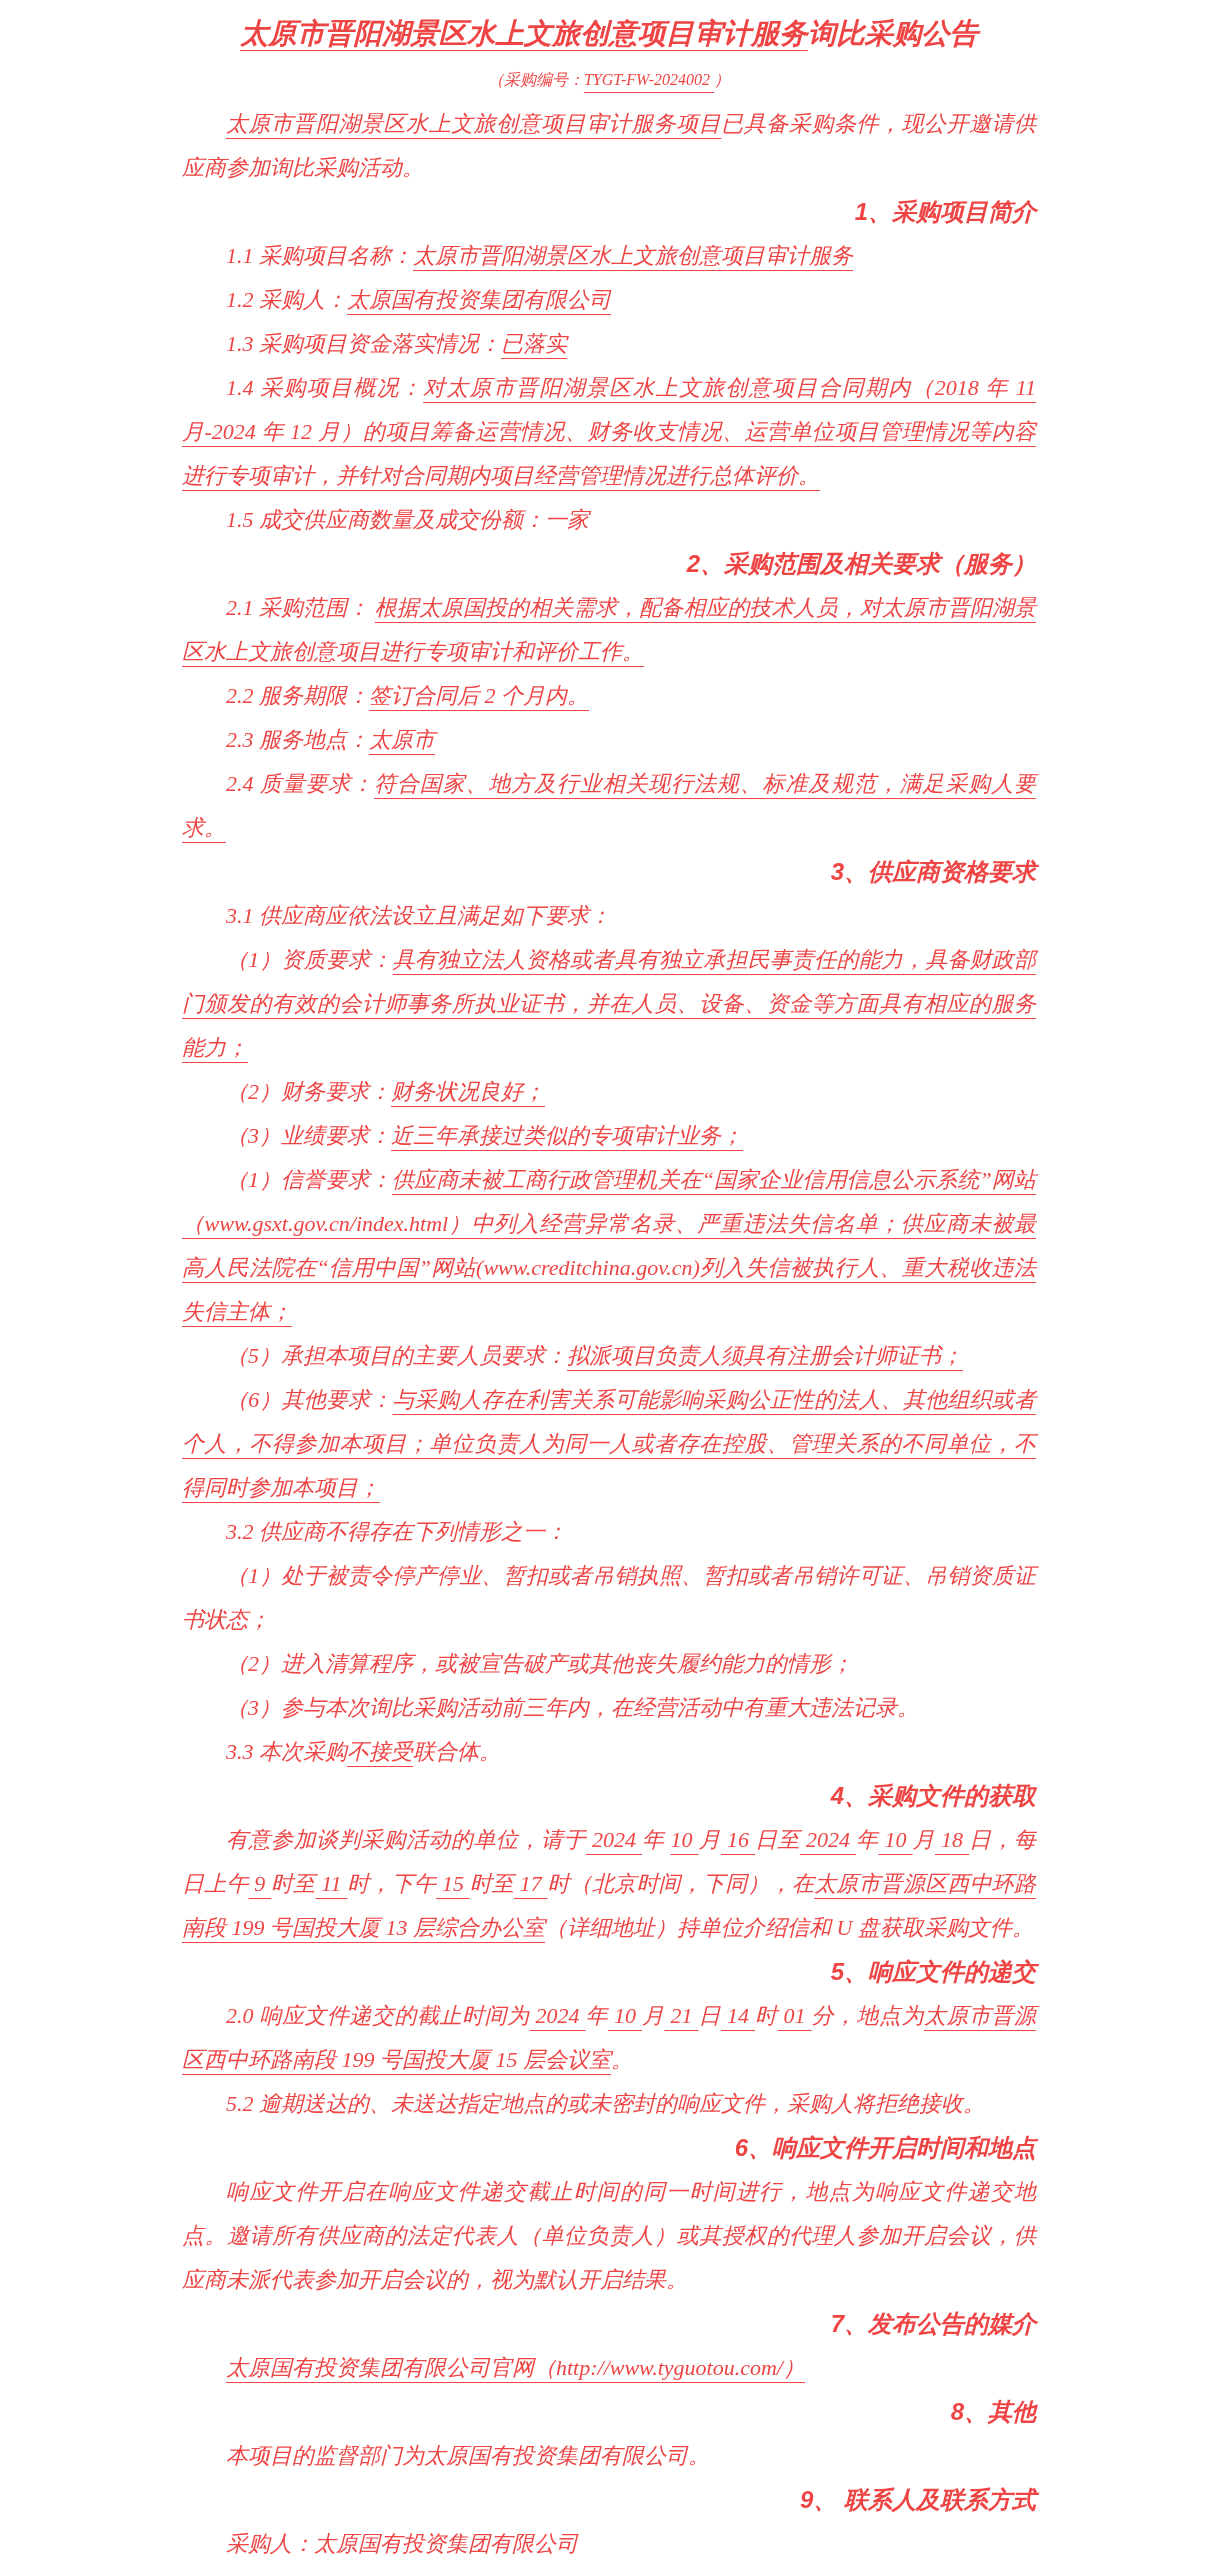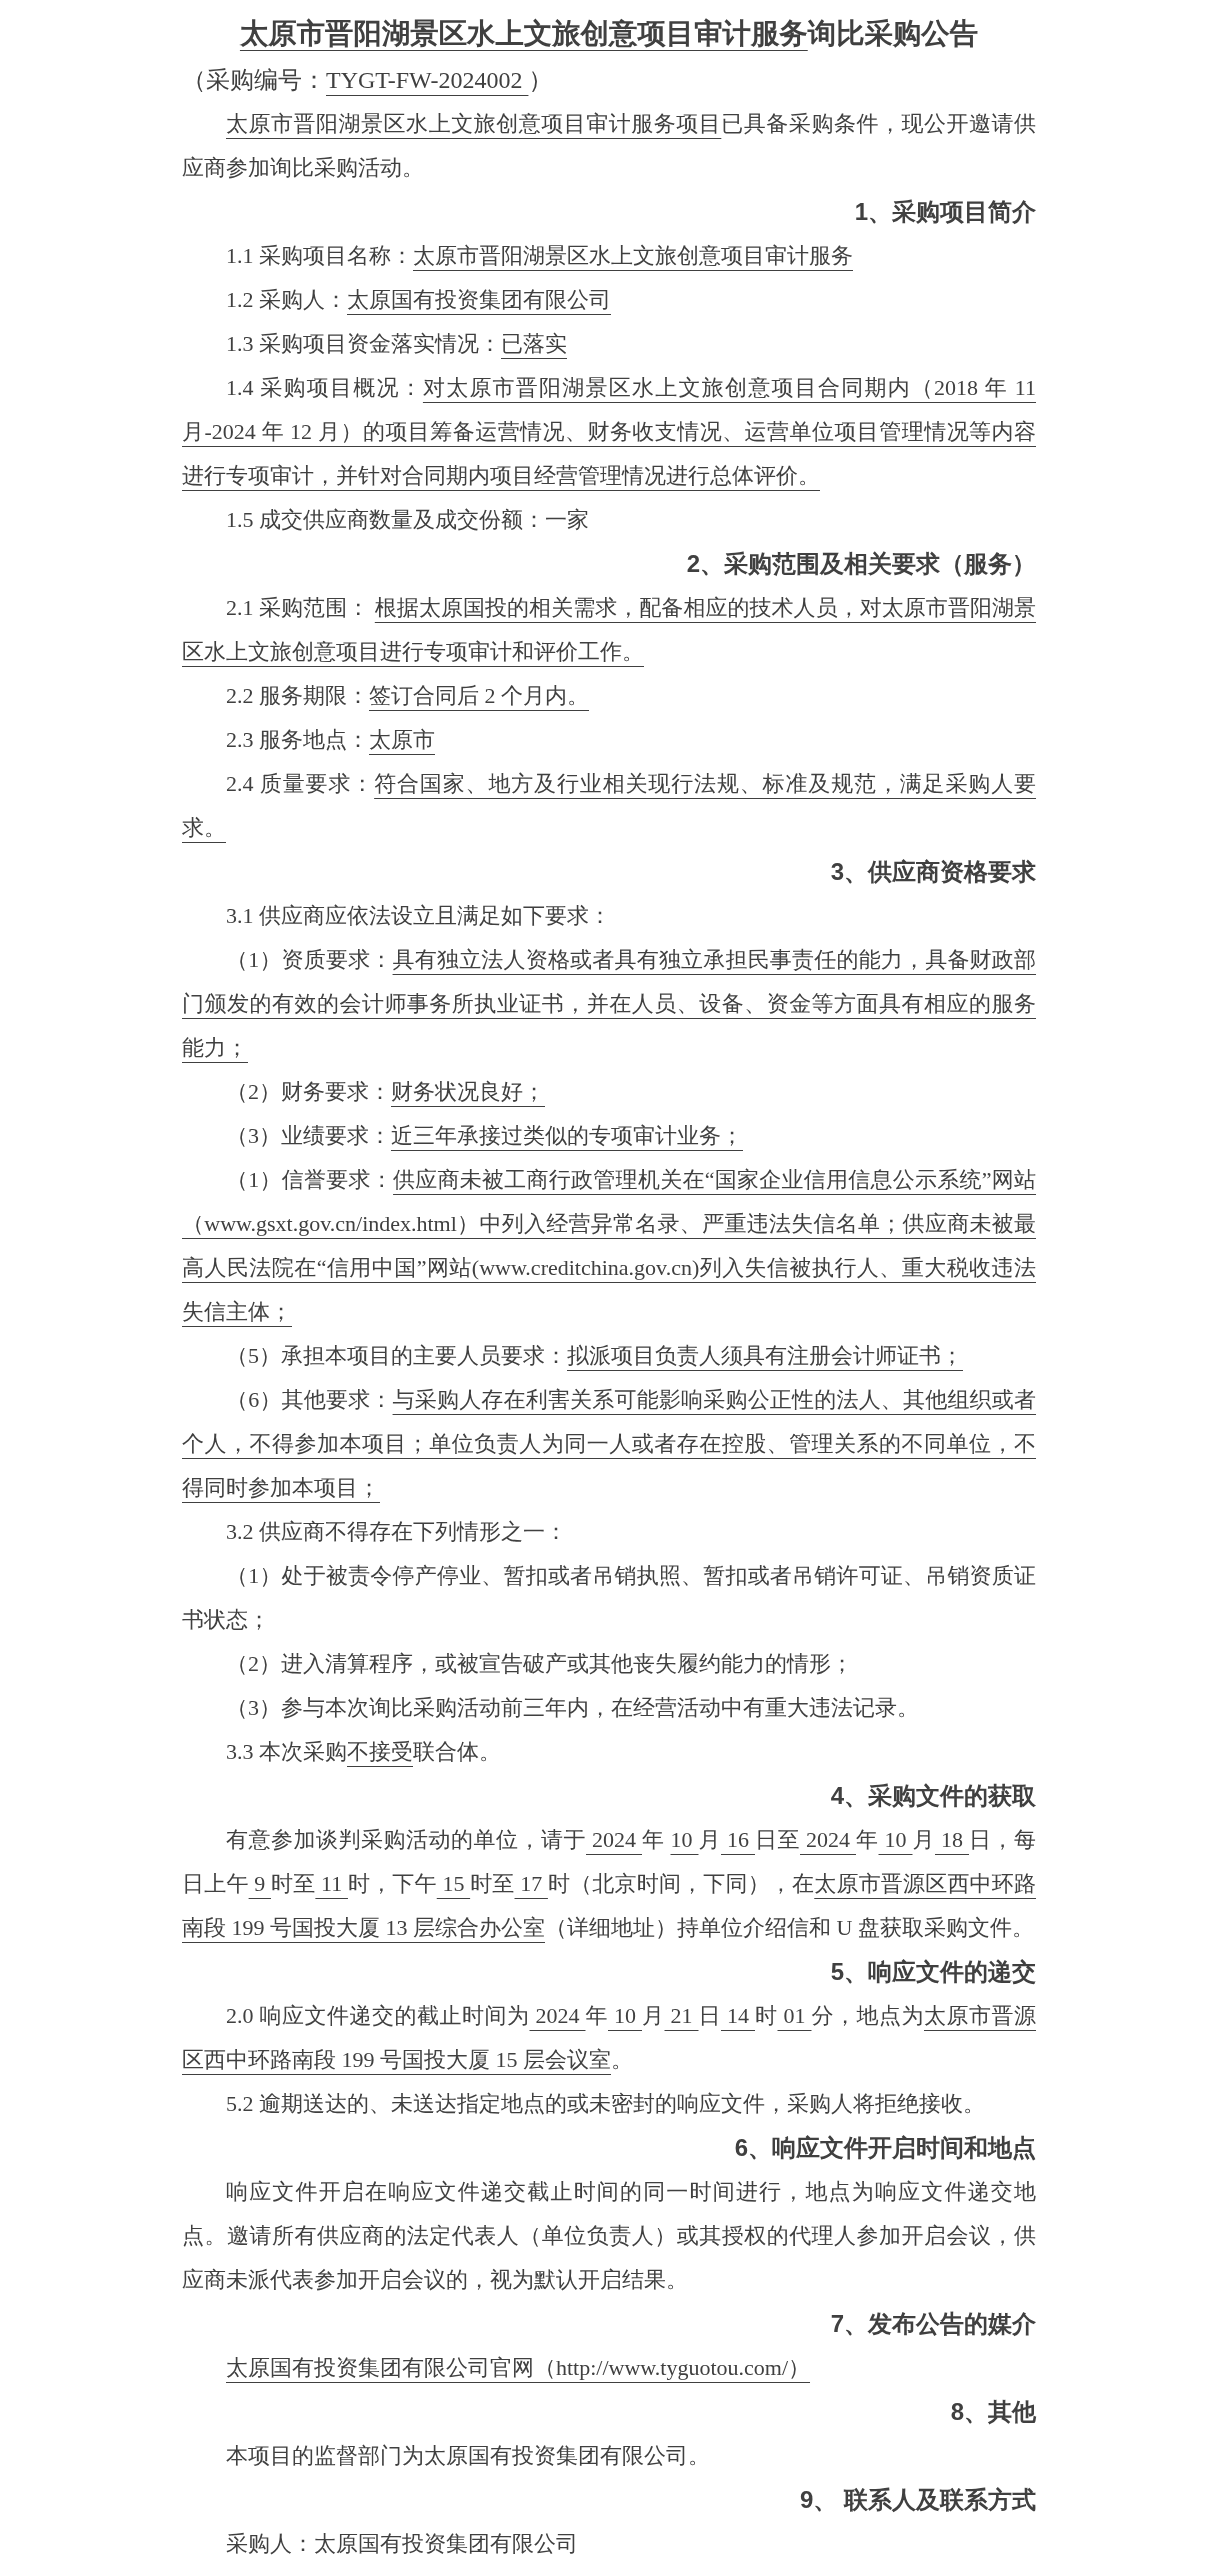--- a/index.html
+++ b/index.html
@@ -3,38 +3,39 @@
 <meta charset="utf-8">
 <style>
   html,body{margin:0;padding:0;background:#ffffff;}
   .page{
     position:relative;
     width:1220px;
     height:2576px;
     box-sizing:border-box;
     padding:9.2px 184px 0 182px;
     background:#ffffff;
-    color:#404040;
+    color:#ef4444;
     font-family:"Liberation Serif","DejaVu Serif",serif;
     font-size:22px;
     line-height:44px;
     text-align:justify;
     overflow:hidden;
+    font-style:italic;
   }
   .blk{margin:0;}
   .title{
     font-size:28.4px;
     font-weight:700;
     text-align:center;
     line-height:49px;
     font-family:"Liberation Serif","DejaVu Serif",serif;
   }
   .subtitle{
-    text-align:left;
-    font-size:24px;
+    text-align:center;
+    font-size:16px;
     line-height:44px;
   }
   .heading{
     font-family:"Liberation Sans","DejaVu Sans",sans-serif;
     font-weight:700;
     font-size:24px;
     line-height:44px;
     text-align:right;
   }
   .para{text-indent:2em;}

